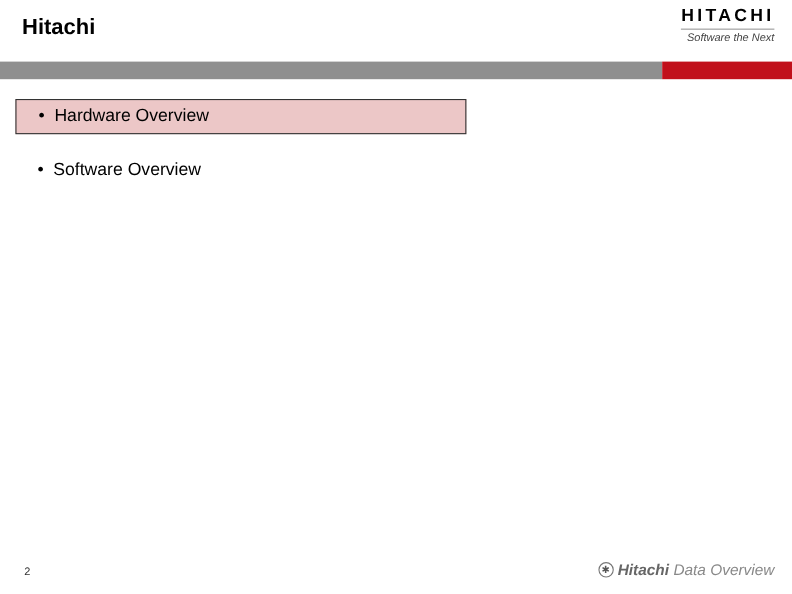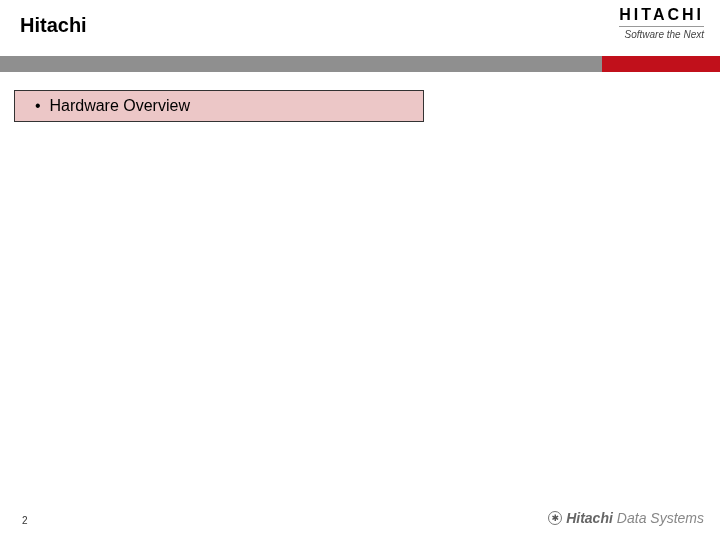--- a/index.html
+++ b/index.html
@@ -146,22 +146,26 @@
 <div class="bar-row">
   <div class="bar-gray"></div>
   <div class="bar-red"></div>
 </div>
 
 <div class="content">
   <div class="item highlight">
     <span class="bullet">•</span>
     <span>Hardware Overview</span>
   </div>
+  <div class="item">
+    <span class="bullet">•</span>
+    <span>Software Overview</span>
+  </div>
 </div>
 
 <div class="footer">
   <div class="slide-number">2</div>
   <div class="footer-logo">
     <span class="mark">✱</span>
     <span class="t-hitachi">Hitachi</span>
-    <span class="t-ds">Data Systems</span>
+    <span class="t-ds">Data Overview</span>
   </div>
 </div>
 
 </body></html>

